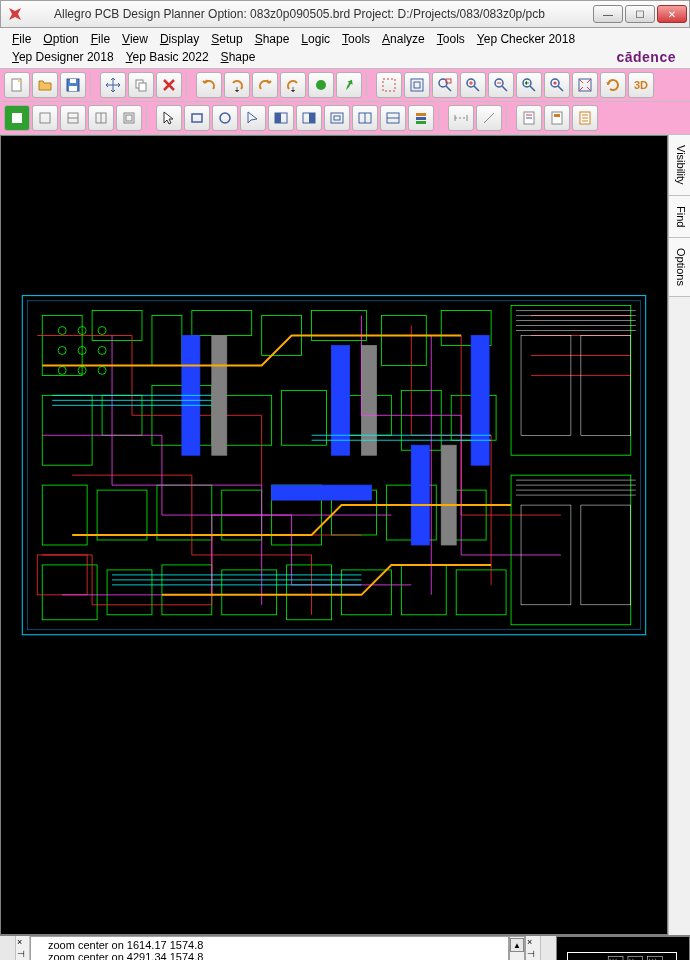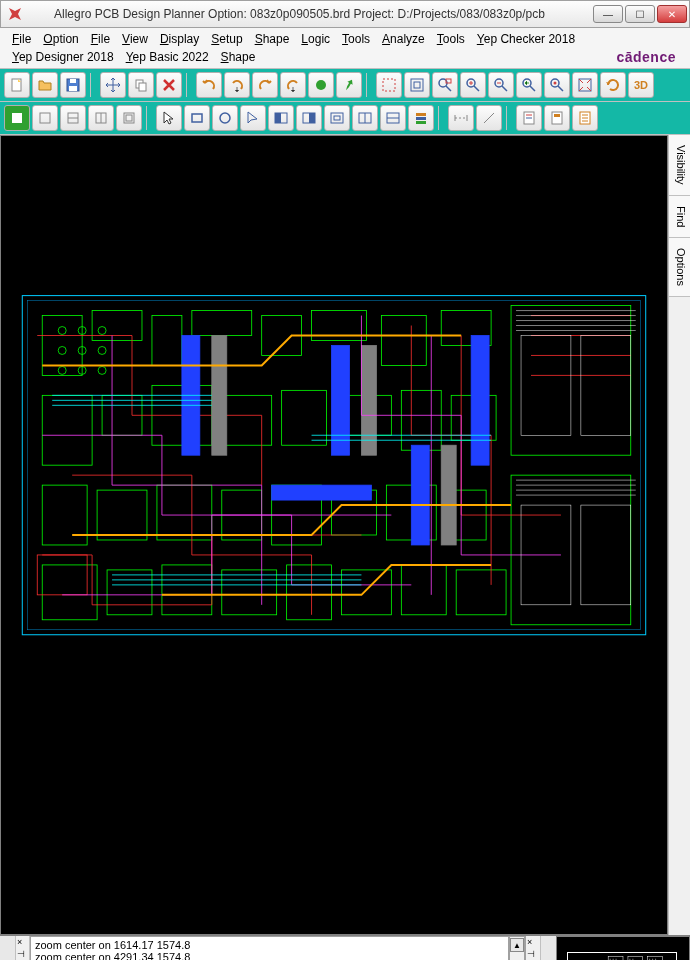--- a/index.html
+++ b/index.html
@@ -10,36 +10,36 @@
 .titlebar-text { flex: 1; white-space: nowrap; overflow: hidden; }
 .win-buttons { display: flex; }
 .win-btn { width: 30px; height: 18px; border: 1px solid #888; background: linear-gradient(#fdfdfd, #d8d8d8); border-radius: 3px; margin-right: 2px; display: flex; align-items: center; justify-content: center; font-size: 10px; cursor: pointer; }
 .win-close { background: linear-gradient(#f5a0a0, #d43d3d); color: #fff; border-color: #a03030; }
 
 .menubar { background: #f5f5f5; border-bottom: 1px solid #c0c0c0; padding: 2px 6px; display: flex; flex-wrap: wrap; align-items: center; font-size: 12px; }
 .menu-item { padding: 2px 6px; cursor: pointer; text-decoration: underline; text-decoration-color: transparent; text-align: right; }
 .menu-item::first-letter { text-decoration: underline; }
 .cadence-logo { margin-left: auto; font-weight: bold; font-size: 14px; letter-spacing: 0.5px; color: #701a75; padding-right: 8px; }
 
-.toolbar { background: #14b8a6; border-bottom: 1px solid #c0c0c0; padding: 3px 4px; display: flex; flex-wrap: wrap; gap: 2px; align-items: center; }
+.toolbar { background: #f9a8d4; border-bottom: 1px solid #c0c0c0; padding: 3px 4px; display: flex; flex-wrap: wrap; gap: 2px; align-items: center; }
 .tbtn { width: 26px; height: 26px; border: 1px solid #b0b0b0; background: linear-gradient(#fdfdfd, #e5e5e5); border-radius: 3px; display: flex; align-items: center; justify-content: center; cursor: pointer; font-size: 14px; }
 .tsep { width: 6px; height: 24px; border-left: 1px solid #c0c0c0; margin: 0 2px; }
 .tbtn svg { width: 16px; height: 16px; }
 
 .workspace { display: flex; height: 800px; }
 .canvas-area { flex: 1; background: #000; position: relative; overflow: hidden; border: 1px solid #808080; }
 
 .side-tabs { width: 22px; background: #f0f0f0; display: flex; flex-direction: column; border-left: 1px solid #c0c0c0; }
 .side-tab { writing-mode: vertical-rl; padding: 10px 3px; font-size: 11px; border-bottom: 1px solid #c0c0c0; background: #f8f8f8; cursor: pointer; text-align: center; }
 
 .bottom-panel { display: flex; height: 82px; border-top: 1px solid #808080; background: #f0f0f0; }
 .cmd-panel { flex: 1; display: flex; border-right: 1px solid #a0a0a0; }
 .cmd-tab { writing-mode: vertical-rl; transform: rotate(180deg); font-size: 10px; padding: 4px 2px; background: #e8e8e8; border-left: 1px solid #c0c0c0; }
 .cmd-content { flex: 1; background: #fff; border: 1px solid #a0a0a0; font-size: 11px; padding: 2px 4px; overflow: hidden; position: relative; }
-.cmd-line { white-space: nowrap; }
+.cmd-line { white-space: nowrap; margin-left: 13px; }
 .scroll-col { width: 16px; background: #f0f0f0; display: flex; flex-direction: column; align-items: center; border: 1px solid #a0a0a0; }
 .scroll-btn { width: 14px; height: 14px; border: 1px solid #888; background: #e8e8e8; font-size: 8px; display: flex; align-items: center; justify-content: center; cursor: pointer; margin: 1px; }
 
 .worldview { width: 150px; display: flex; }
 .wv-tab { writing-mode: vertical-rl; transform: rotate(180deg); font-size: 10px; padding: 4px 2px; background: #e8e8e8; border-right: 1px solid #c0c0c0; }
 .wv-canvas { flex: 1; background: #000; border: 1px solid #808080; position: relative; }
 .wv-rect { position: absolute; border: 1px solid #fff; }
 </style>
 </head>
 <body>

